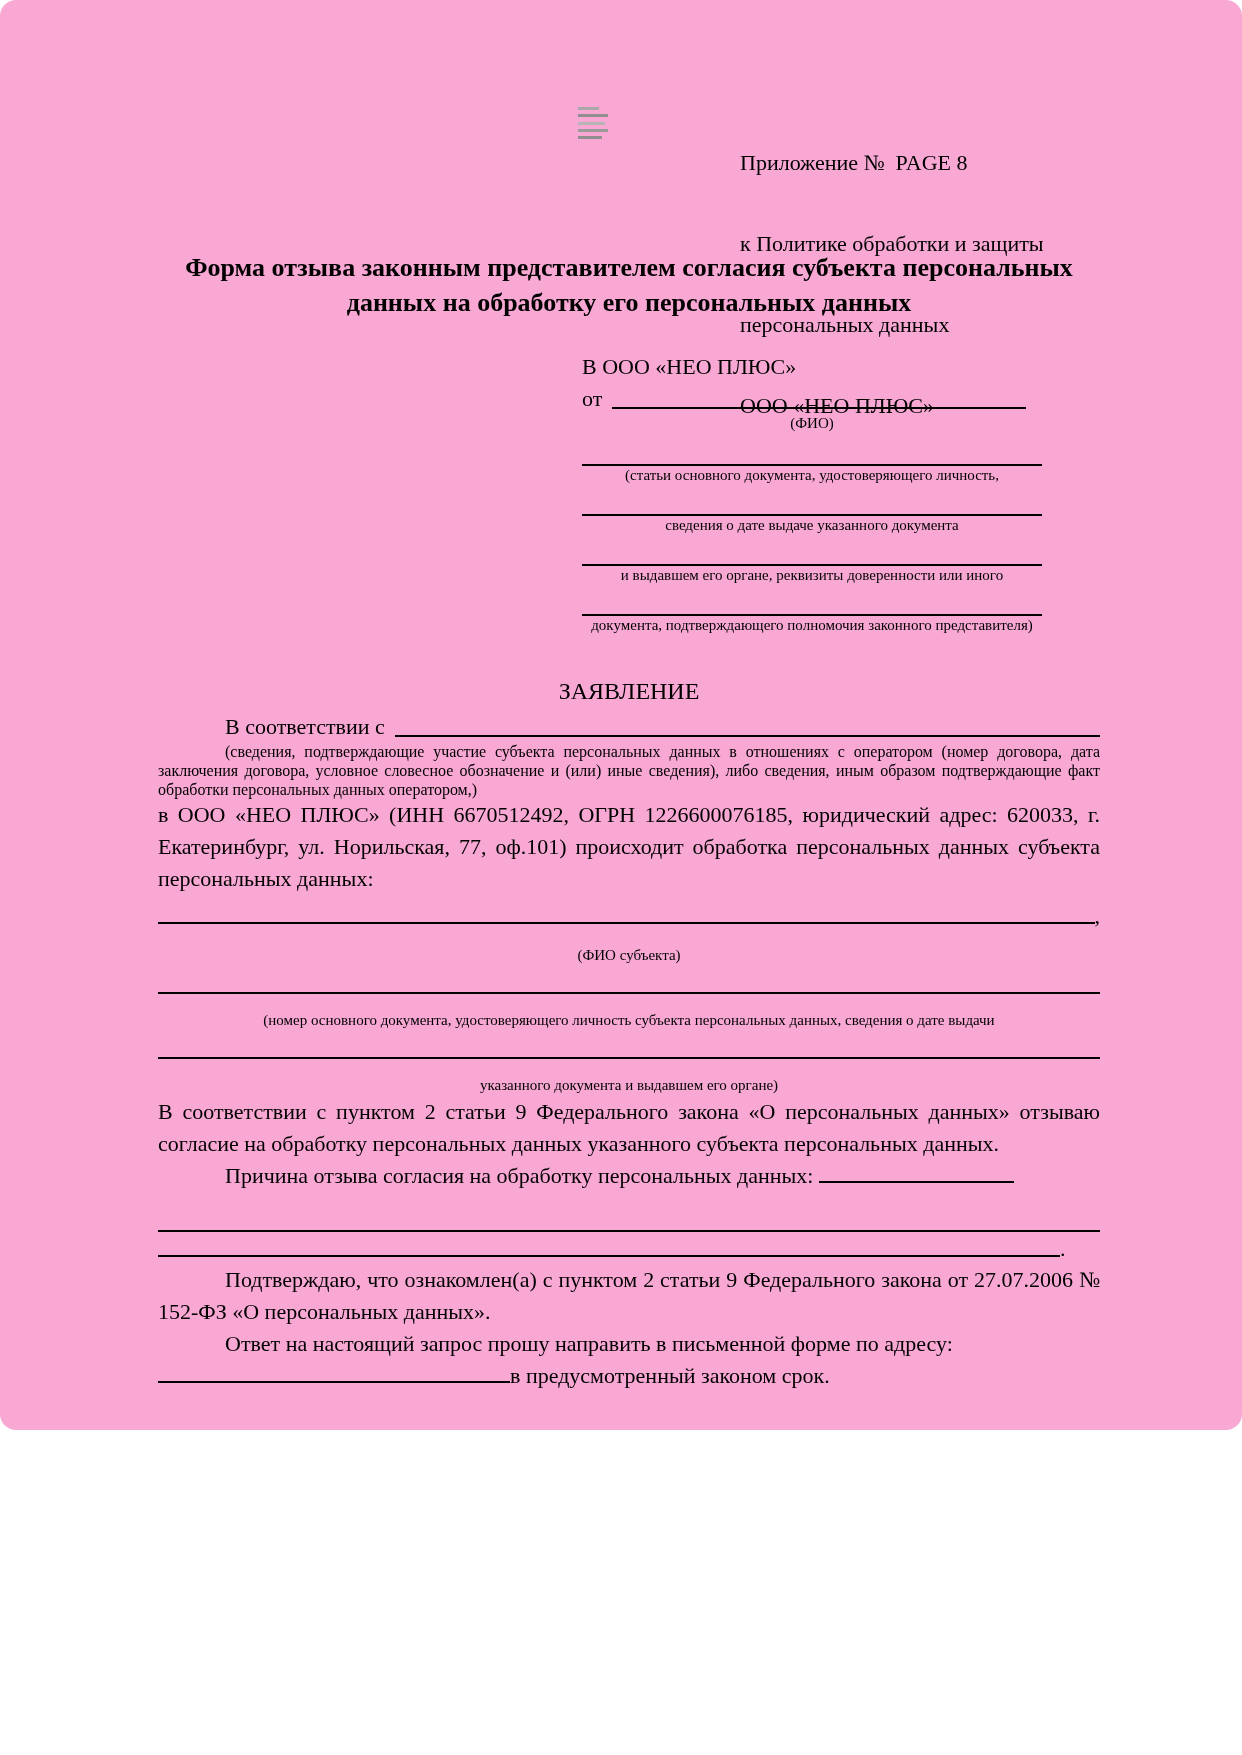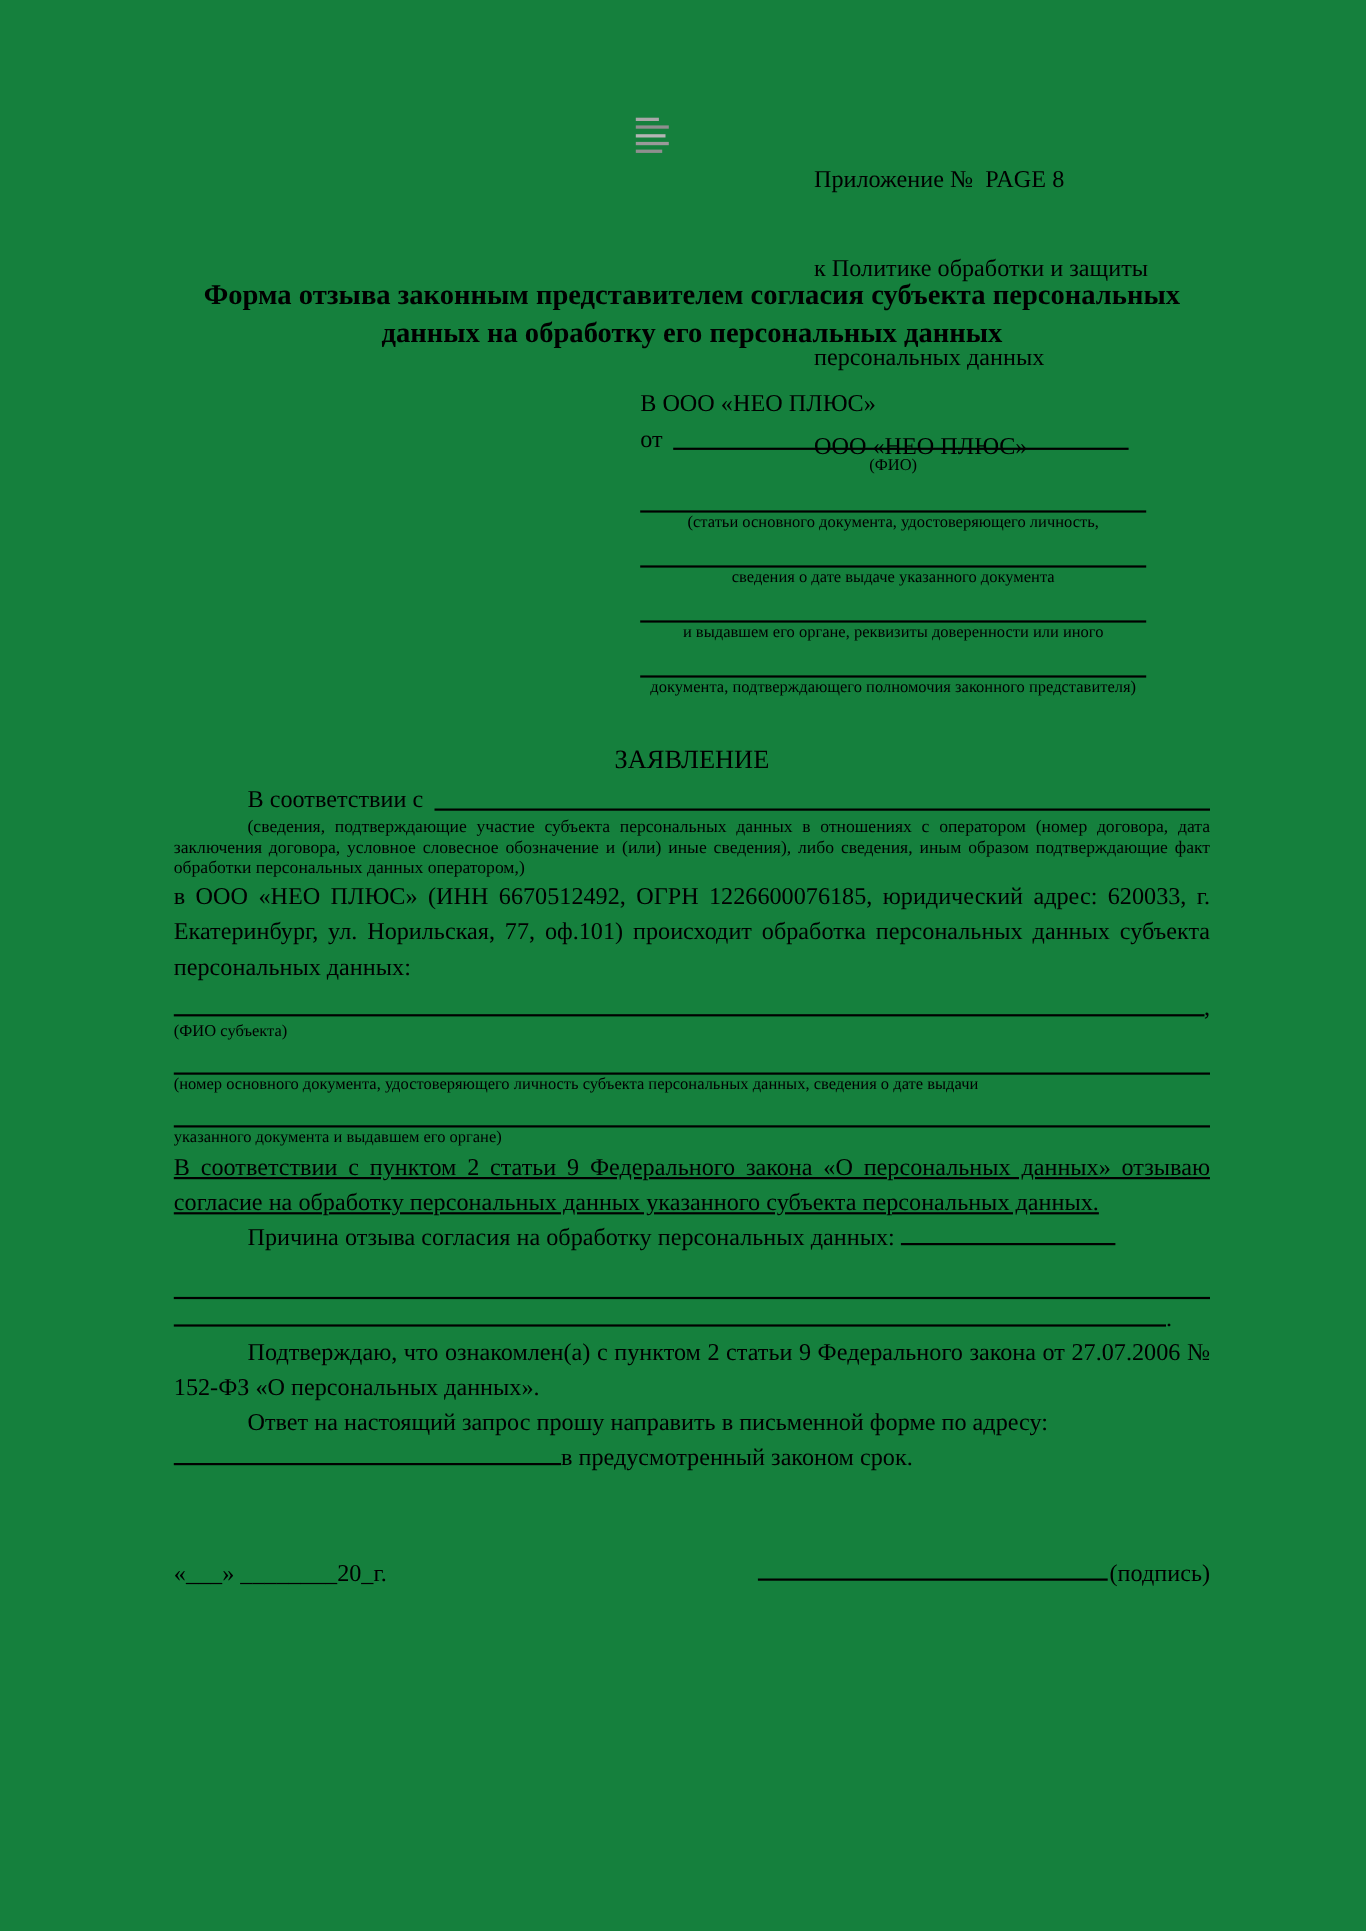--- a/index.html
+++ b/index.html
@@ -1,26 +1,27 @@
 <!DOCTYPE html>
 <html><head>
 <meta charset="utf-8">
 <style>
   * { margin: 0; padding: 0; box-sizing: border-box; }
   html, body { background: #ffffff; }
   .page {
     position: relative;
     width: 1242px;
-    height: 1755px;
+    height: 1430px;
     margin: 0 auto;
-    background: #15803d;
+    background: #f9a8d4;
     color: #000000;
     font-family: "Liberation Serif", "DejaVu Serif", serif;
     padding: 95px 142px 40px 158px;
     overflow: hidden;
+    border-radius: 16px;
   }
 
   
   .header-area { position: relative; height: 110px; }
   .lines-icon {
     position: absolute; left: 420px; top: 12px;
     width: 30px; height: 32px;
     display: flex; flex-direction: column; justify-content: space-between;
   }
   .lines-icon .bar { height: 3px; background: #9e9e9e; }
@@ -53,21 +54,21 @@
   .accordance-line { display: flex; margin-top: 6px; padding-left: 67px; font-size: 22px; line-height: 30px; }
   .accordance-line .fill { flex: 1; border-bottom: 2px solid #000; margin-left: 10px; margin-bottom: 5px; }
   .fineprint { font-size: 16px; line-height: 19px; text-align: justify; text-indent: 67px; }
   .para { font-size: 22px; line-height: 32px; text-align: justify; }
   .para.indent { text-indent: 67px; }
   .para.noj { text-align: left; }
 
   .subject-line { display: flex; height: 28px; margin-top: 6px; font-size: 22px; align-items: flex-end; }
   .subject-line .lrule { flex: 1; border-bottom: 2px solid #000; margin-bottom: 5px; }
   .wide-rule { border-bottom: 2px solid #000; height: 30px; }
-  .center-caption { font-size: 15px; line-height: 18px; text-align: left; margin-top: 0; }
+  .center-caption { font-size: 15px; line-height: 18px; text-align: center; margin-top: 17px; }
 
   .inline-rule { display: inline-block; height: 5px; border-bottom: 2px solid #000; }
   .rule-reason { width: 195px; }
   .rule-address { width: 352px; }
   .rule-sign { width: 318px; margin-right: 2px; }
 
   .gap-rule-full { border-bottom: 2px solid #000; height: 40px; }
   .period-line { display: flex; height: 30px; align-items: flex-end; font-size: 22px; }
   .period-line .lrule { width: 902px; border-bottom: 2px solid #000; margin-bottom: 5px; }
 
@@ -129,21 +130,21 @@
     <span>,</span>
   </div>
   <div class="center-caption">(ФИО субъекта)</div>
 
   <div class="wide-rule"></div>
   <div class="center-caption">(номер основного документа, удостоверяющего личность субъекта персональных данных, сведения о дате выдачи</div>
 
   <div class="wide-rule"></div>
   <div class="center-caption">указанного документа и выдавшем его органе)</div>
 
-  <div class="para" style="margin-top:2px;text-decoration:underline;">В соответствии с пунктом 2 статьи 9 Федерального закона «О персональных данных» отзываю согласие на обработку персональных данных указанного субъекта персональных данных.</div>
+  <div class="para" style="margin-top:2px;">В соответствии с пунктом 2 статьи 9 Федерального закона «О персональных данных» отзываю согласие на обработку персональных данных указанного субъекта персональных данных.</div>
 
   <div class="para indent noj">
     <span>Причина отзыва согласия на обработку персональных данных:</span>
     <span class="inline-rule rule-reason"></span>
   </div>
 
   <div class="gap-rule-full"></div>
   <div class="period-line">
     <span class="lrule"></span>
     <span>.</span>

